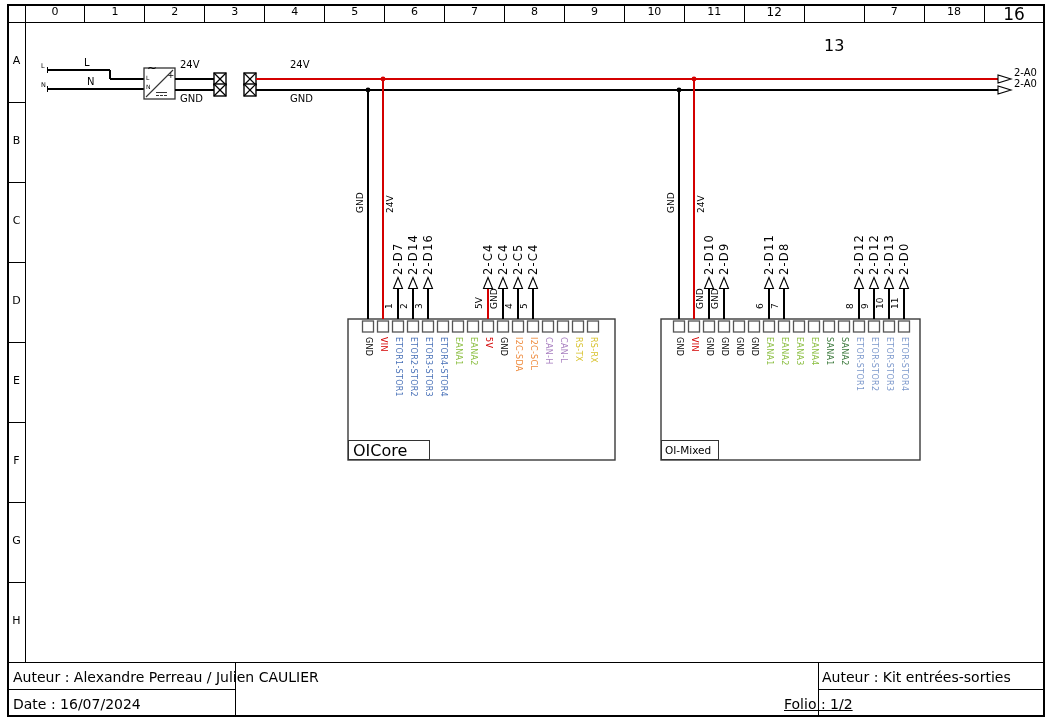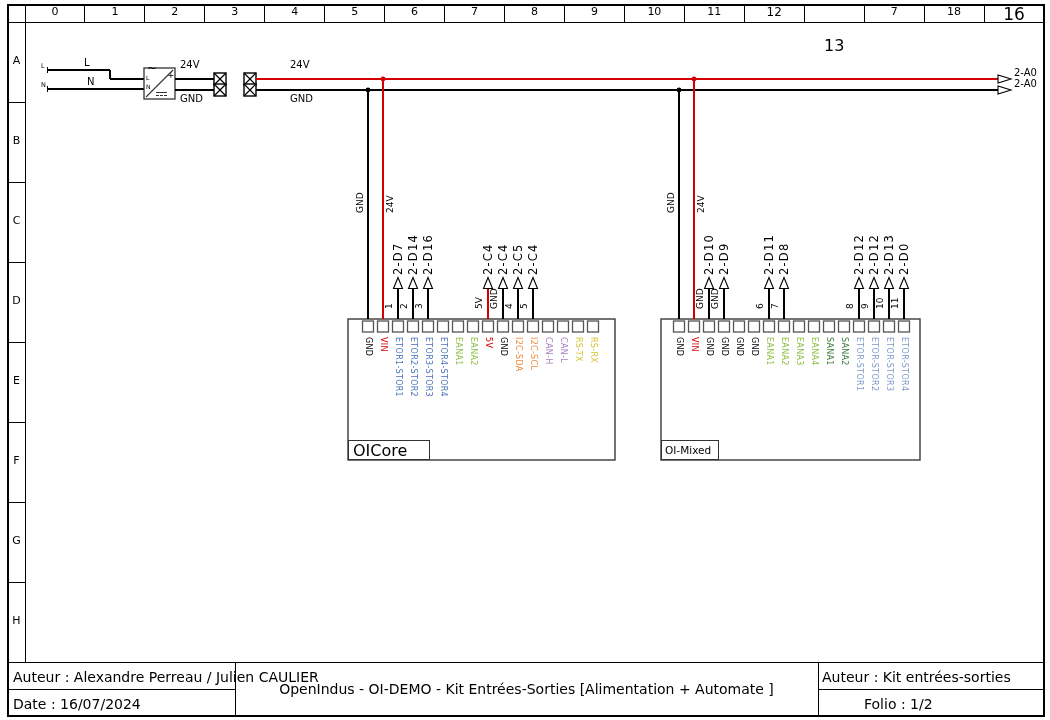--- a/index.html
+++ b/index.html
@@ -170,23 +170,22 @@
   <div class="lbl" style="left:290px;top:93.5px;font-size:10px;">GND</div>
 
   <div class="lbl" style="left:1014px;top:67.5px;font-size:10px;">2-A0</div>
   <div class="lbl" style="left:1014px;top:78.5px;font-size:10px;">2-A0</div>
 
   <div class="modlabel" style="left:348px;top:440px;width:82px;height:20px;">OICore</div>
   <div class="modlabel" style="left:661px;top:440px;width:58px;height:20px;font-size:10.5px;padding-left:3px;">OI-Mixed</div>
 
   <div class="lbl" style="left:13px;top:669.5px;">Auteur : Alexandre Perreau / Julien CAULIER</div>
   <div class="lbl" style="left:13px;top:696.5px;">Date : 16/07/2024</div>
-  <div class="lbl" style="left:235px;top:682px;width:583px;text-align:center;">OpenIndus - OI-DEMO - Kit Entrées-Sorties  [Alimentation + Automate ]</div>
   <div class="lbl" style="left:822px;top:669.5px;">Auteur : Kit entrées-sorties</div>
-  <div class="lbl" style="left:864px;top:696.5px;">Folio : 1/2</div>
+  <div class="lbl" style="left:784px;top:696.5px;text-decoration:underline;">Folio : 1/2</div>
 <div class="lbl c" style="left: 54.9706px; top: 6px; color: rgb(0, 0, 0); font-size: 11px;">0</div>
     <div class="lbl c" style="left: 114.912px; top: 6px; color: rgb(0, 0, 0); font-size: 11px;">1</div>
     <div class="lbl c" style="left: 174.853px; top: 6px; color: rgb(0, 0, 0); font-size: 11px;">2</div>
     <div class="lbl c" style="left: 234.794px; top: 6px; color: rgb(0, 0, 0); font-size: 11px;">3</div>
     <div class="lbl c" style="left: 294.735px; top: 6px; color: rgb(0, 0, 0); font-size: 11px;">4</div>
     <div class="lbl c" style="left: 354.676px; top: 6px; color: rgb(0, 0, 0); font-size: 11px;">5</div>
     <div class="lbl c" style="left: 414.618px; top: 6px; color: rgb(0, 0, 0); font-size: 11px;">6</div>
     <div class="lbl c" style="left: 474.559px; top: 6px; color: rgb(0, 0, 0); font-size: 11px;">7</div>
     <div class="lbl c" style="left: 534.5px; top: 6px; color: rgb(0, 0, 0); font-size: 11px;">8</div>
     <div class="lbl c" style="left: 594.441px; top: 6px; color: rgb(0, 0, 0); font-size: 11px;">9</div>

